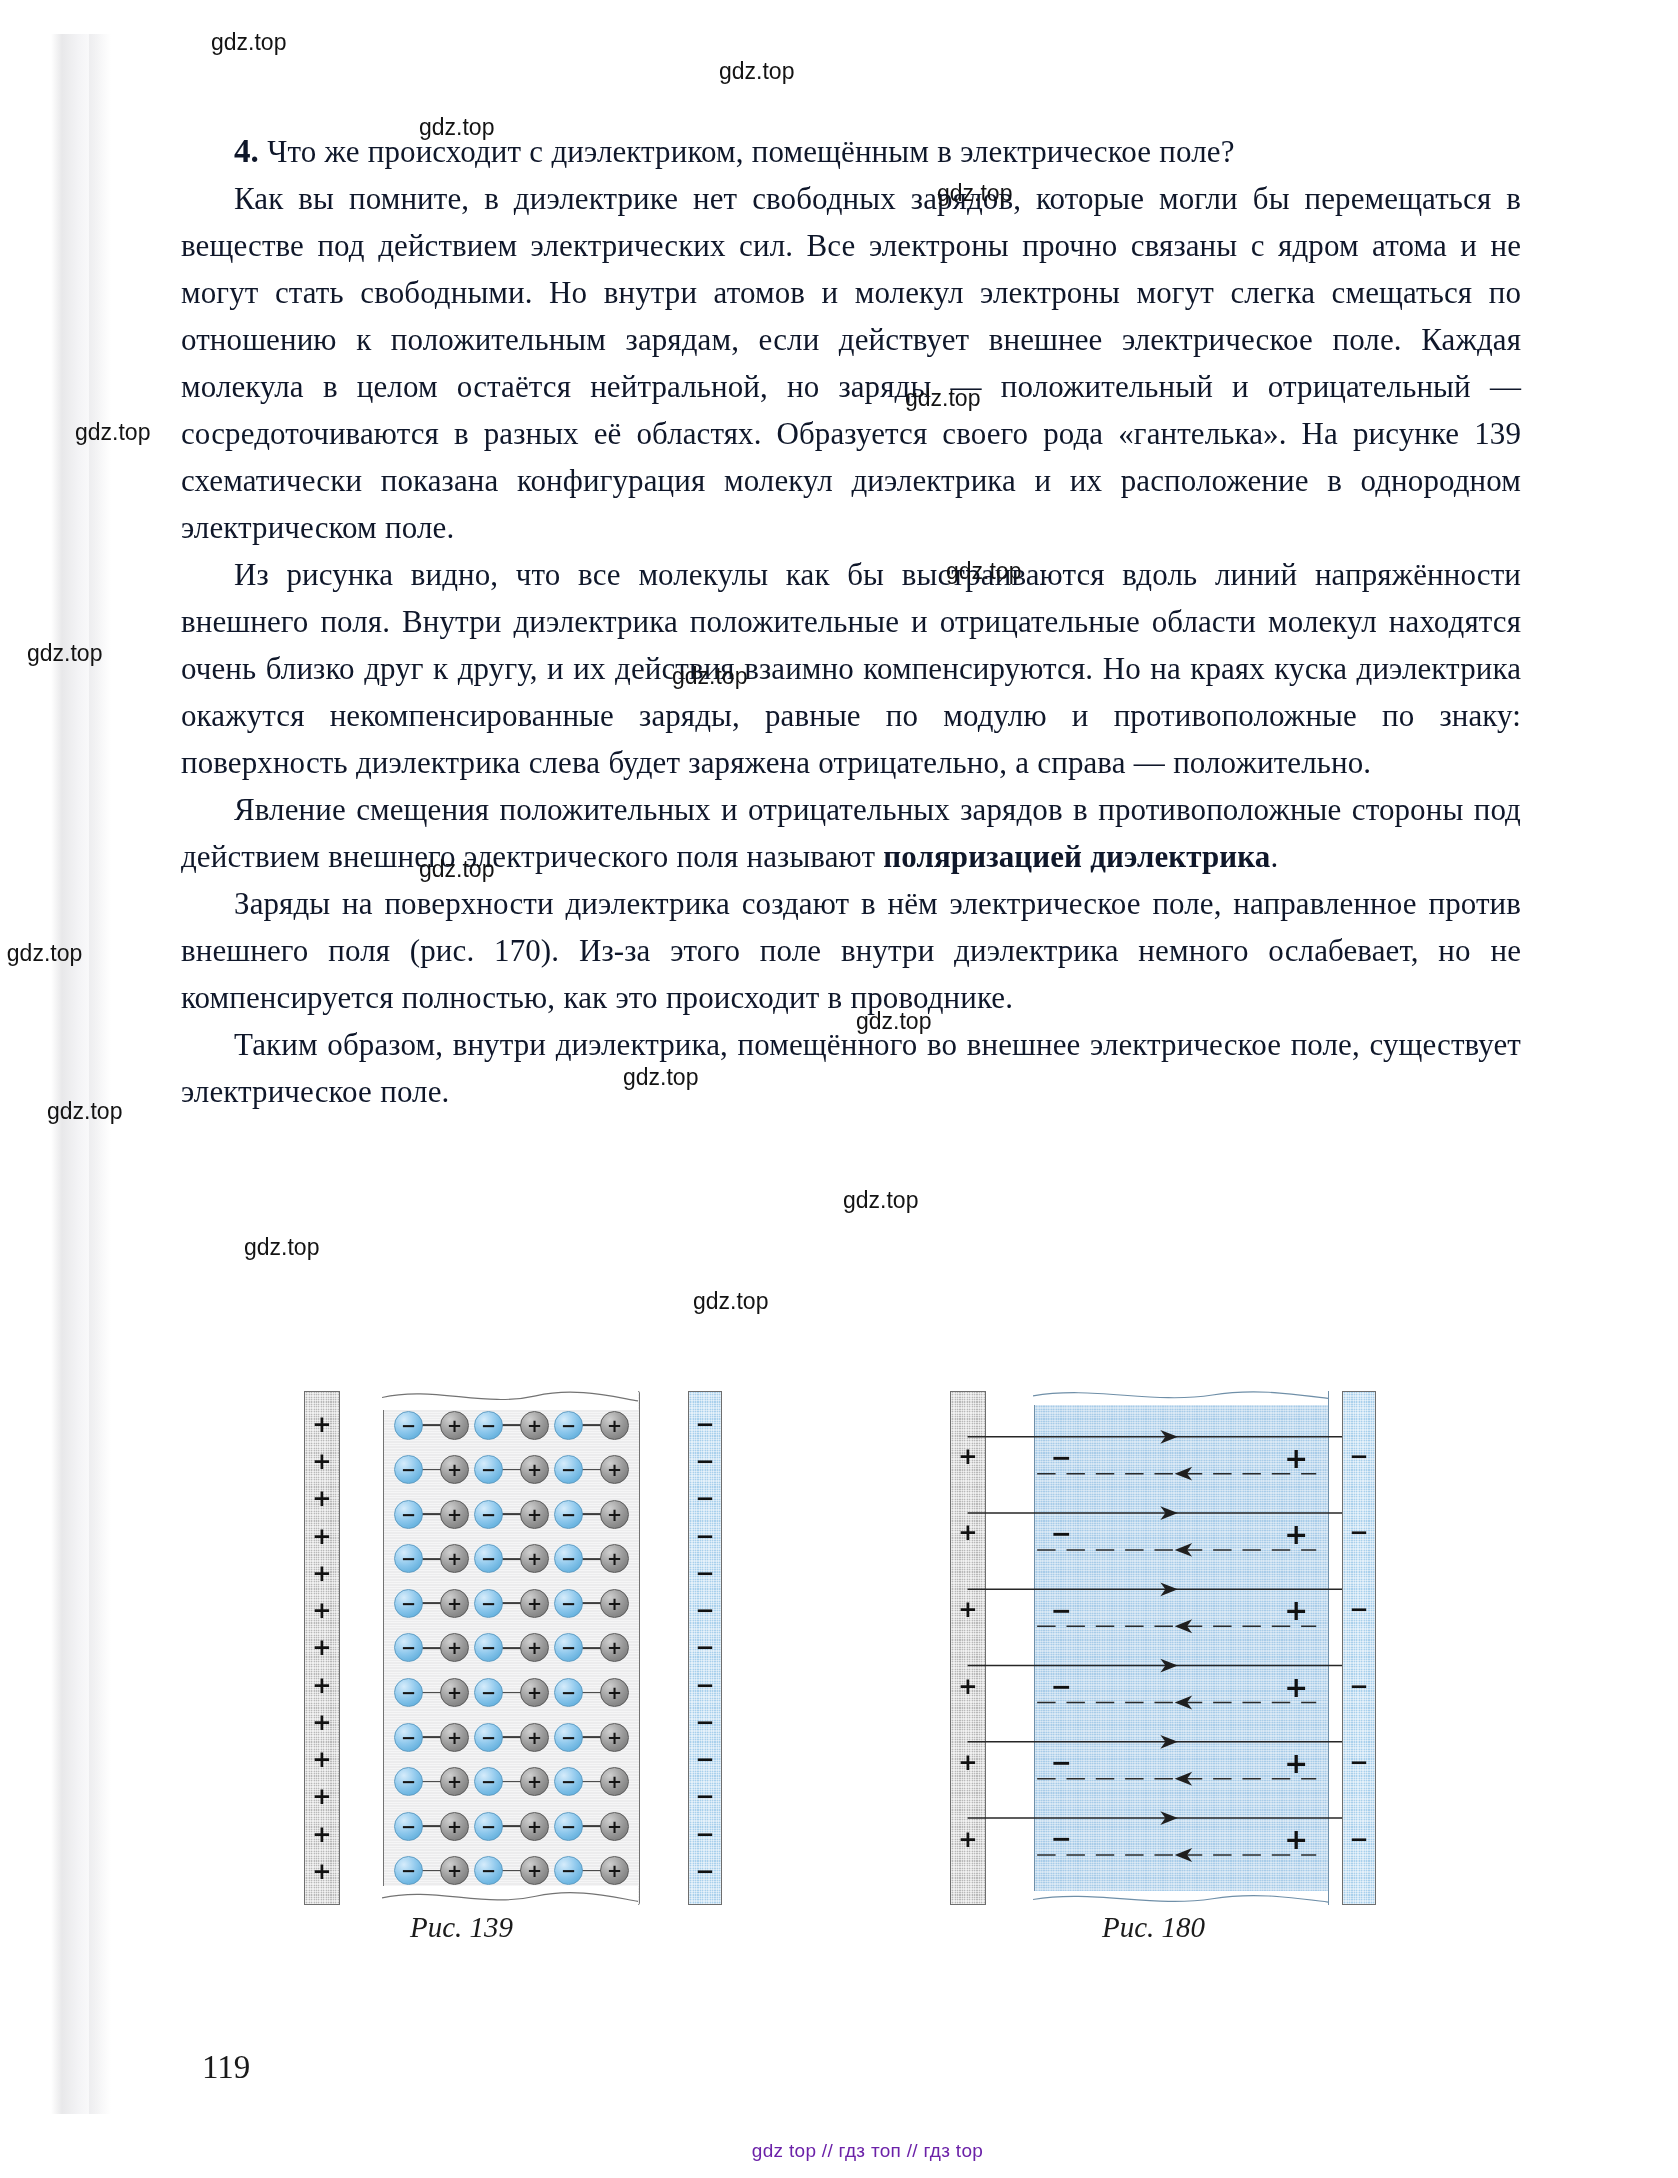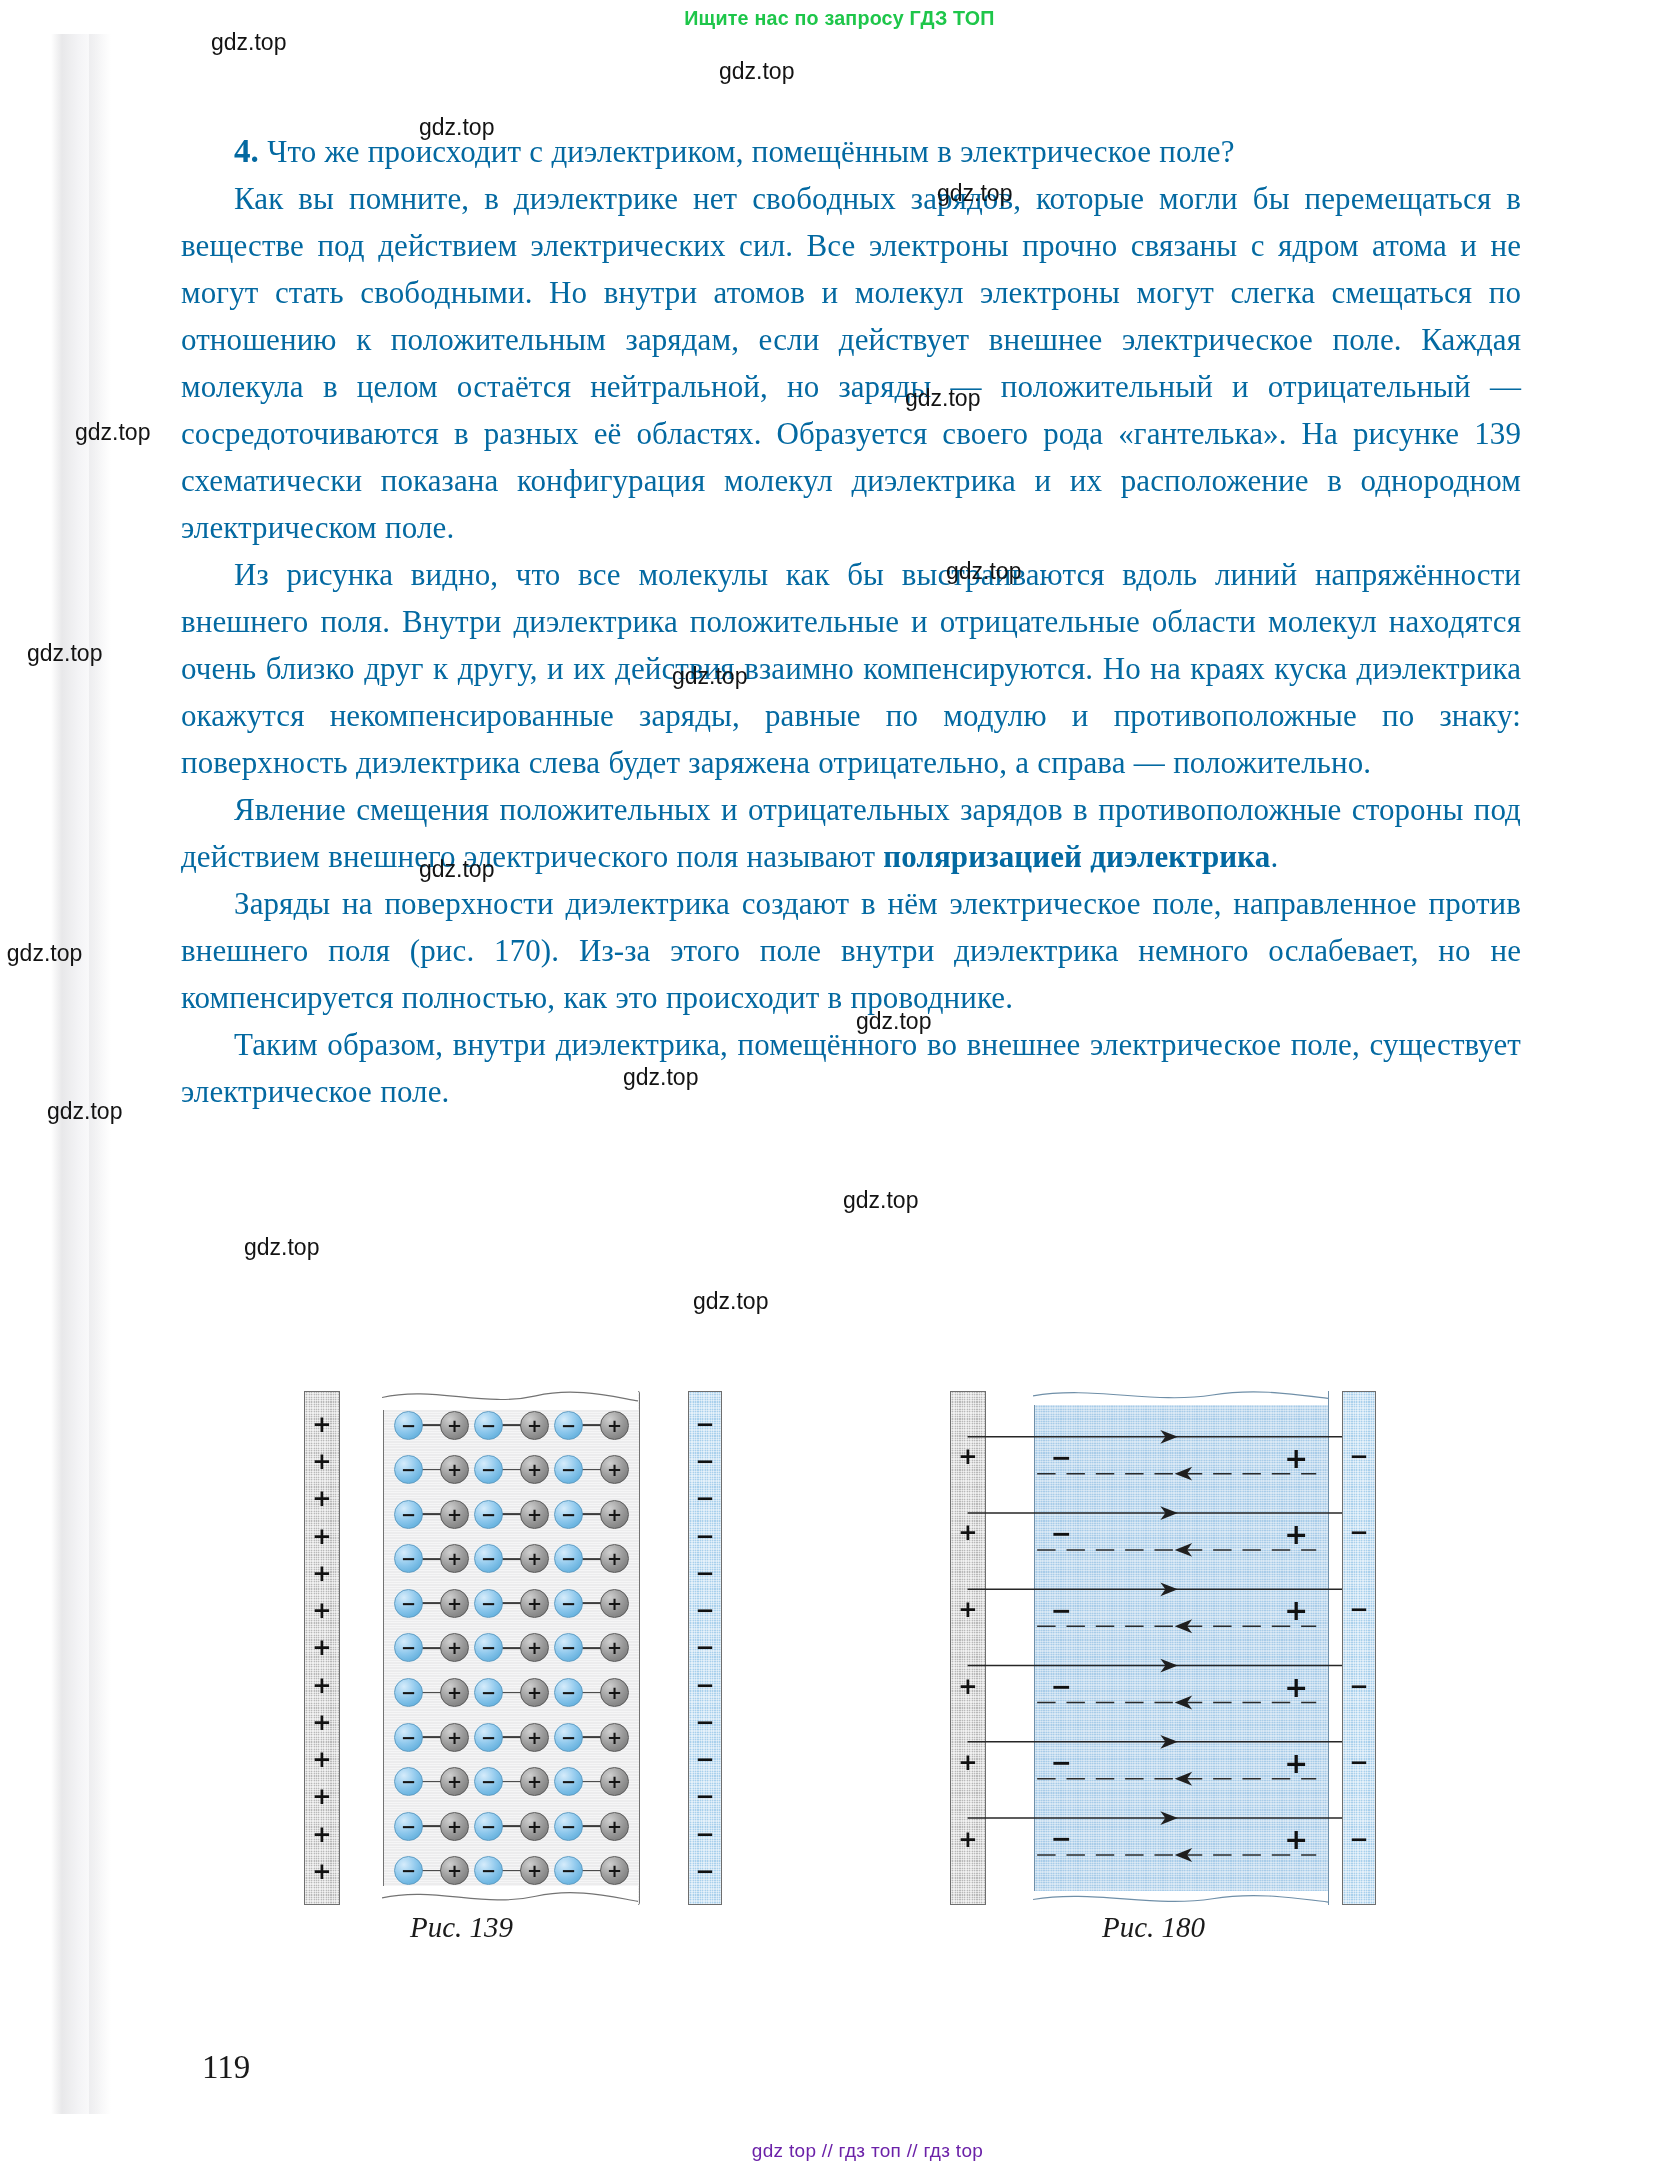--- a/index.html
+++ b/index.html
@@ -63,21 +63,21 @@
   .text-col {
     position: absolute;
     left: 181px;
     top: 128px;
     width: 1340px;
   }
   p.para {
     margin: 0 0 0 0;
     font-size: 31px;
     line-height: 47px;
-    color: #0369a1;
+    color: #0f172a;
     text-align: justify;
     text-indent: 53px;
     font-family: "Liberation Serif", "DejaVu Serif", serif;
     letter-spacing: 0.1px;
     word-spacing: 0.4px;
     -webkit-font-smoothing: none;
   }
   .num {
     font-weight: 700;
     font-size: 33px;
@@ -295,21 +295,20 @@
   }
 </style>
 </head>
 <body>
 
 <div id="page">
 
   <div class="spine"></div>
   <div class="spine2"></div>
 
-  <div class="header-banner">Ищите нас по запросу ГДЗ ТОП</div>
 
   <div class="text-col">
 
     <p class="para"><span class="num">4.</span><span> Что же происходит с диэлектриком, помещённым в электрическое поле?</span></p>
 
     <p class="para">Как вы помните, в диэлектрике нет свободных зарядов, которые могли бы перемещаться в веществе под действием электрических сил. Все электроны прочно связаны с ядром атома и не могут стать свободными. Но внутри атомов и молекул электроны могут слегка смещаться по отношению к положительным зарядам, если действует внешнее электрическое поле. Каждая молекула в целом остаётся нейтральной, но заряды — положительный и отрицательный — сосредоточиваются в разных её областях. Образуется своего рода «гантелька». На рисунке 139 схематически показана конфигурация молекул диэлектрика и их расположение в однородном электрическом поле.</p>
 
     <p class="para">Из рисунка видно, что все молекулы как бы выстраиваются вдоль линий напряжённости внешнего поля. Внутри диэлектрика положительные и отрицательные области молекул находятся очень близко друг к другу, и их действия взаимно компенсируются. Но на краях куска диэлектрика окажутся некомпенсированные заряды, равные по модулю и противоположные по знаку: поверхность диэлектрика слева будет заряжена отрицательно, а справа — положительно.</p>
 
     <p class="para"><span>Явление смещения положительных и отрицательных зарядов в противоположные стороны под действием внешнего электрического поля называют </span><span class="bold">поляризацией диэлектрика</span><span>.</span></p>

